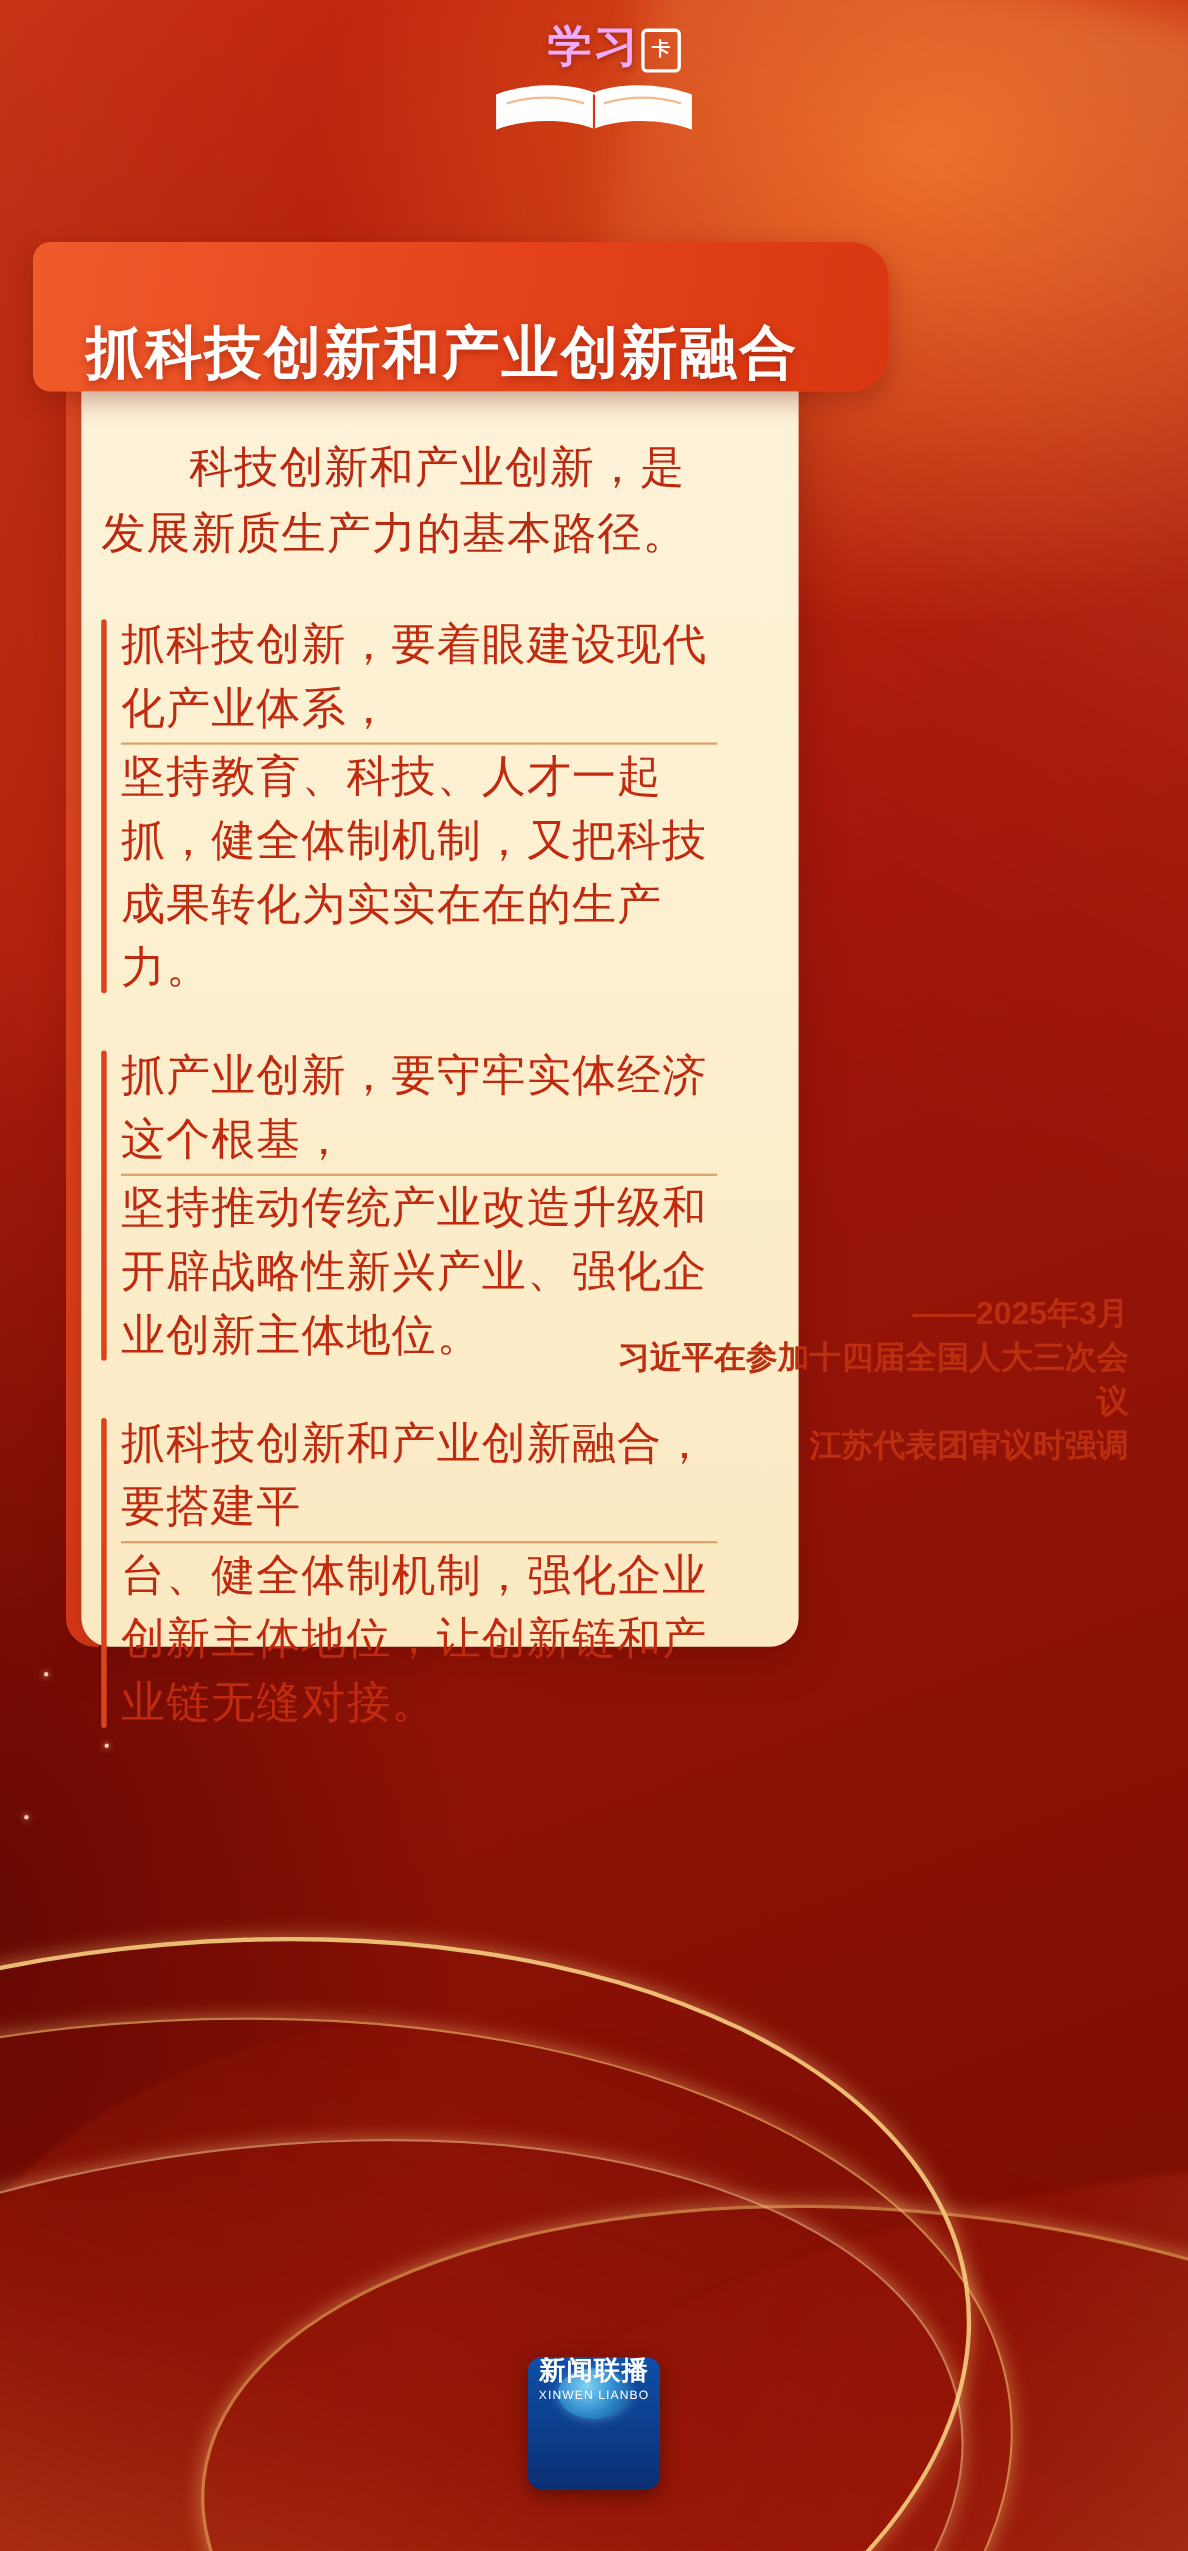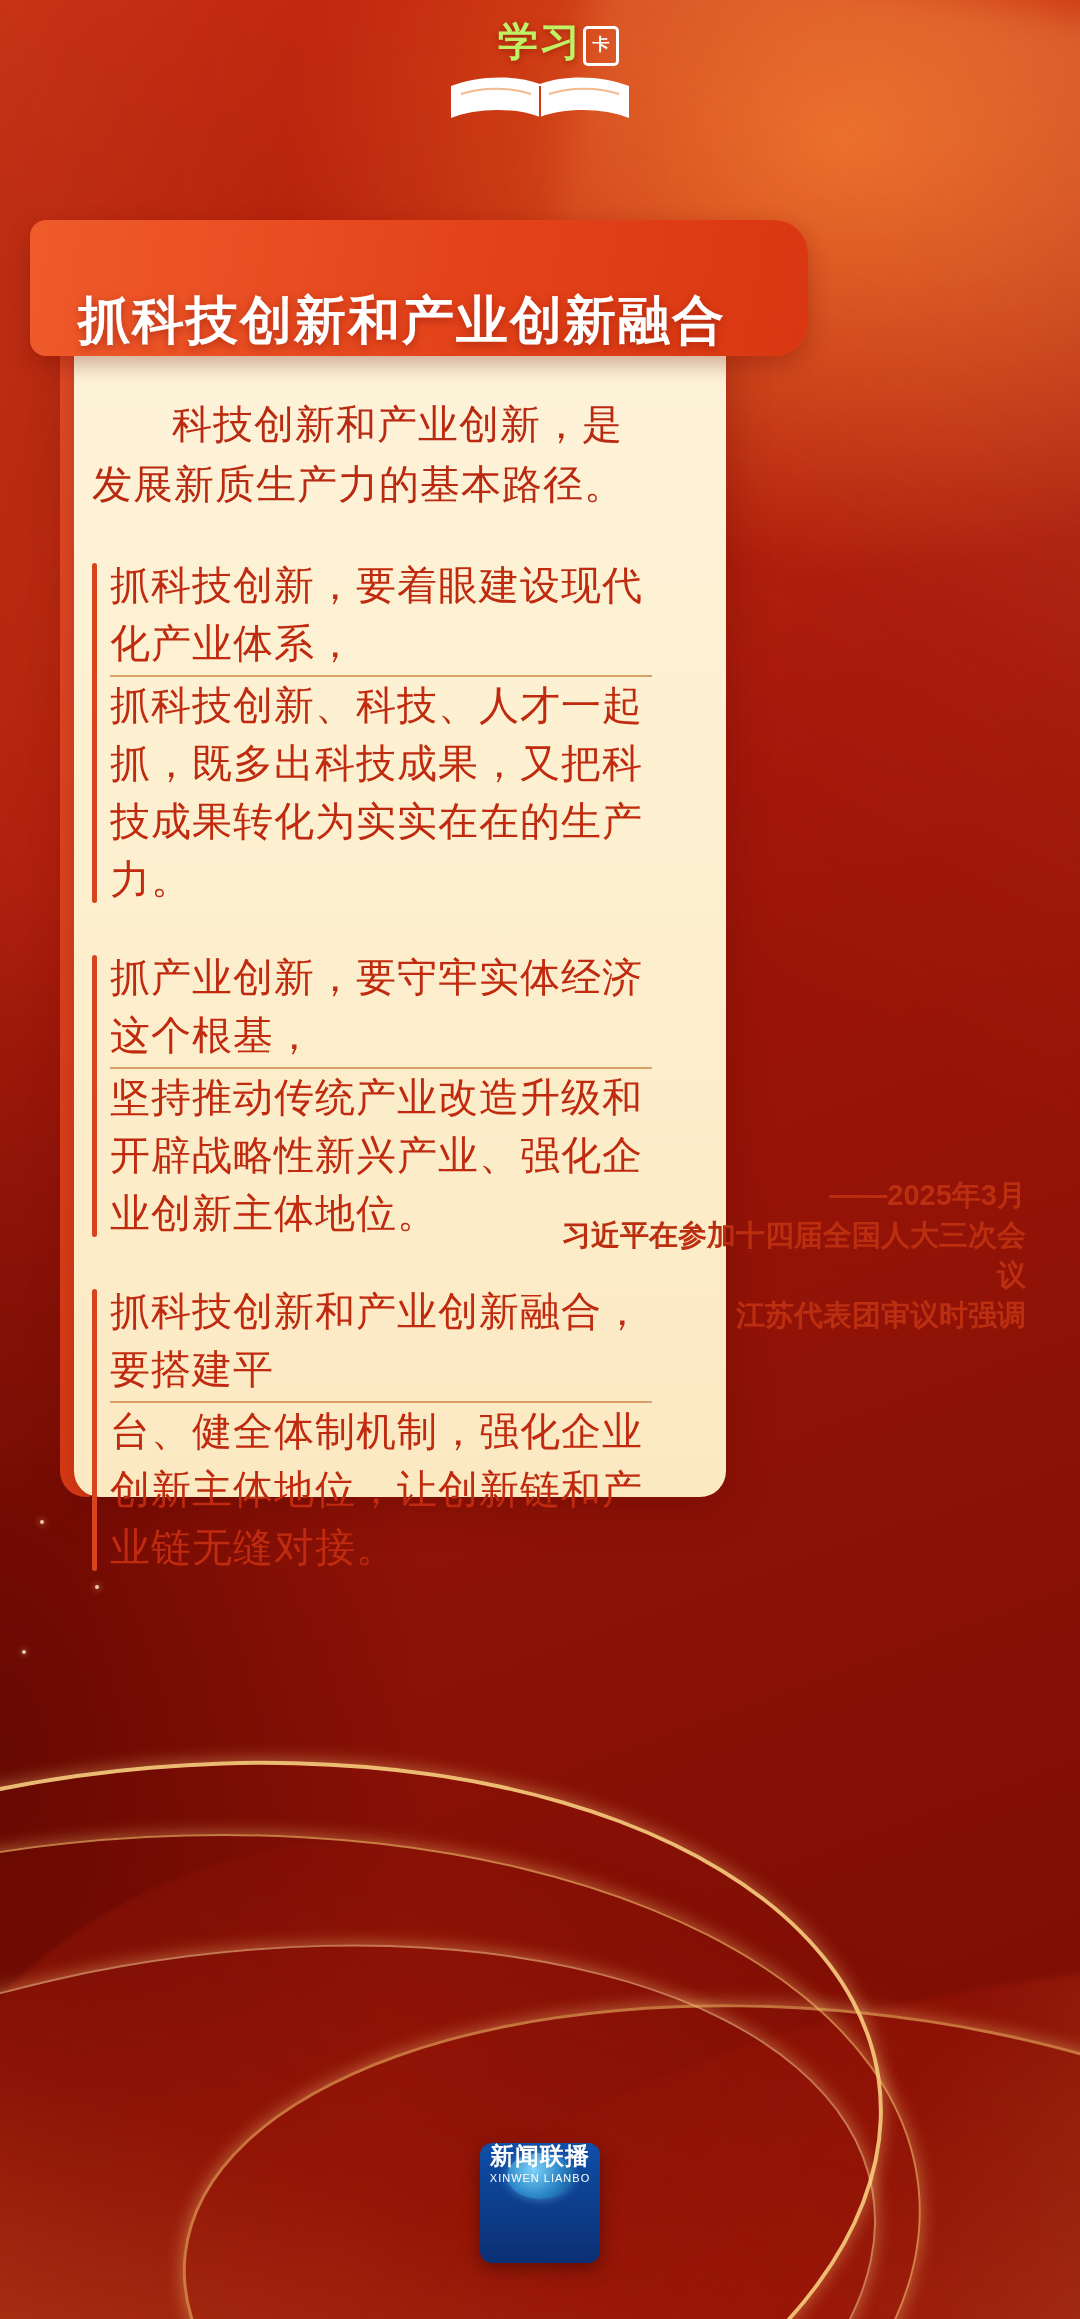--- a/index.html
+++ b/index.html
@@ -109,21 +109,21 @@
   .logo {
     position: relative;
     width: 210px;
     height: 104px;
     display: flex;
     flex-direction: column;
     align-items: center;
     justify-content: flex-start;
   }
   .logo-text {
-    color: #bef264;
+    color: #f0abfc;
     font-size: 40px;
     font-weight: bold;
     letter-spacing: 2px;
     line-height: 1;
     text-shadow: 0 2px 6px rgba(120,10,0,0.5);
     font-family: "Liberation Serif", serif;
   }
   .logo-card {
     position: absolute;
     right: 26px;
@@ -356,21 +356,21 @@
 
 <div class="title-banner">
   <div class="title-text">抓科技创新和产业创新融合</div>
 </div>
 
 <div class="body-wrap">
   <p class="para-lead">科技创新和产业创新，是发展新质生产力的基本路径。</p>
 
   <div class="block">
     <span class="block-head">抓科技创新，要着眼建设现代化产业体系，</span>
-    <span class="block-rest">抓科技创新、科技、人才一起抓，既多出科技成果，又把科技成果转化为实实在在的生产力。</span>
+    <span class="block-rest">坚持教育、科技、人才一起抓，健全体制机制，又把科技成果转化为实实在在的生产力。</span>
   </div>
 
   <div class="block">
     <span class="block-head">抓产业创新，要守牢实体经济这个根基，</span>
     <span class="block-rest">坚持推动传统产业改造升级和开辟战略性新兴产业、强化企业创新主体地位。</span>
   </div>
 
   <div class="block">
     <span class="block-head">抓科技创新和产业创新融合，要搭建平</span>
     <span class="block-rest">台、健全体制机制，强化企业创新主体地位，让创新链和产业链无缝对接。</span>

